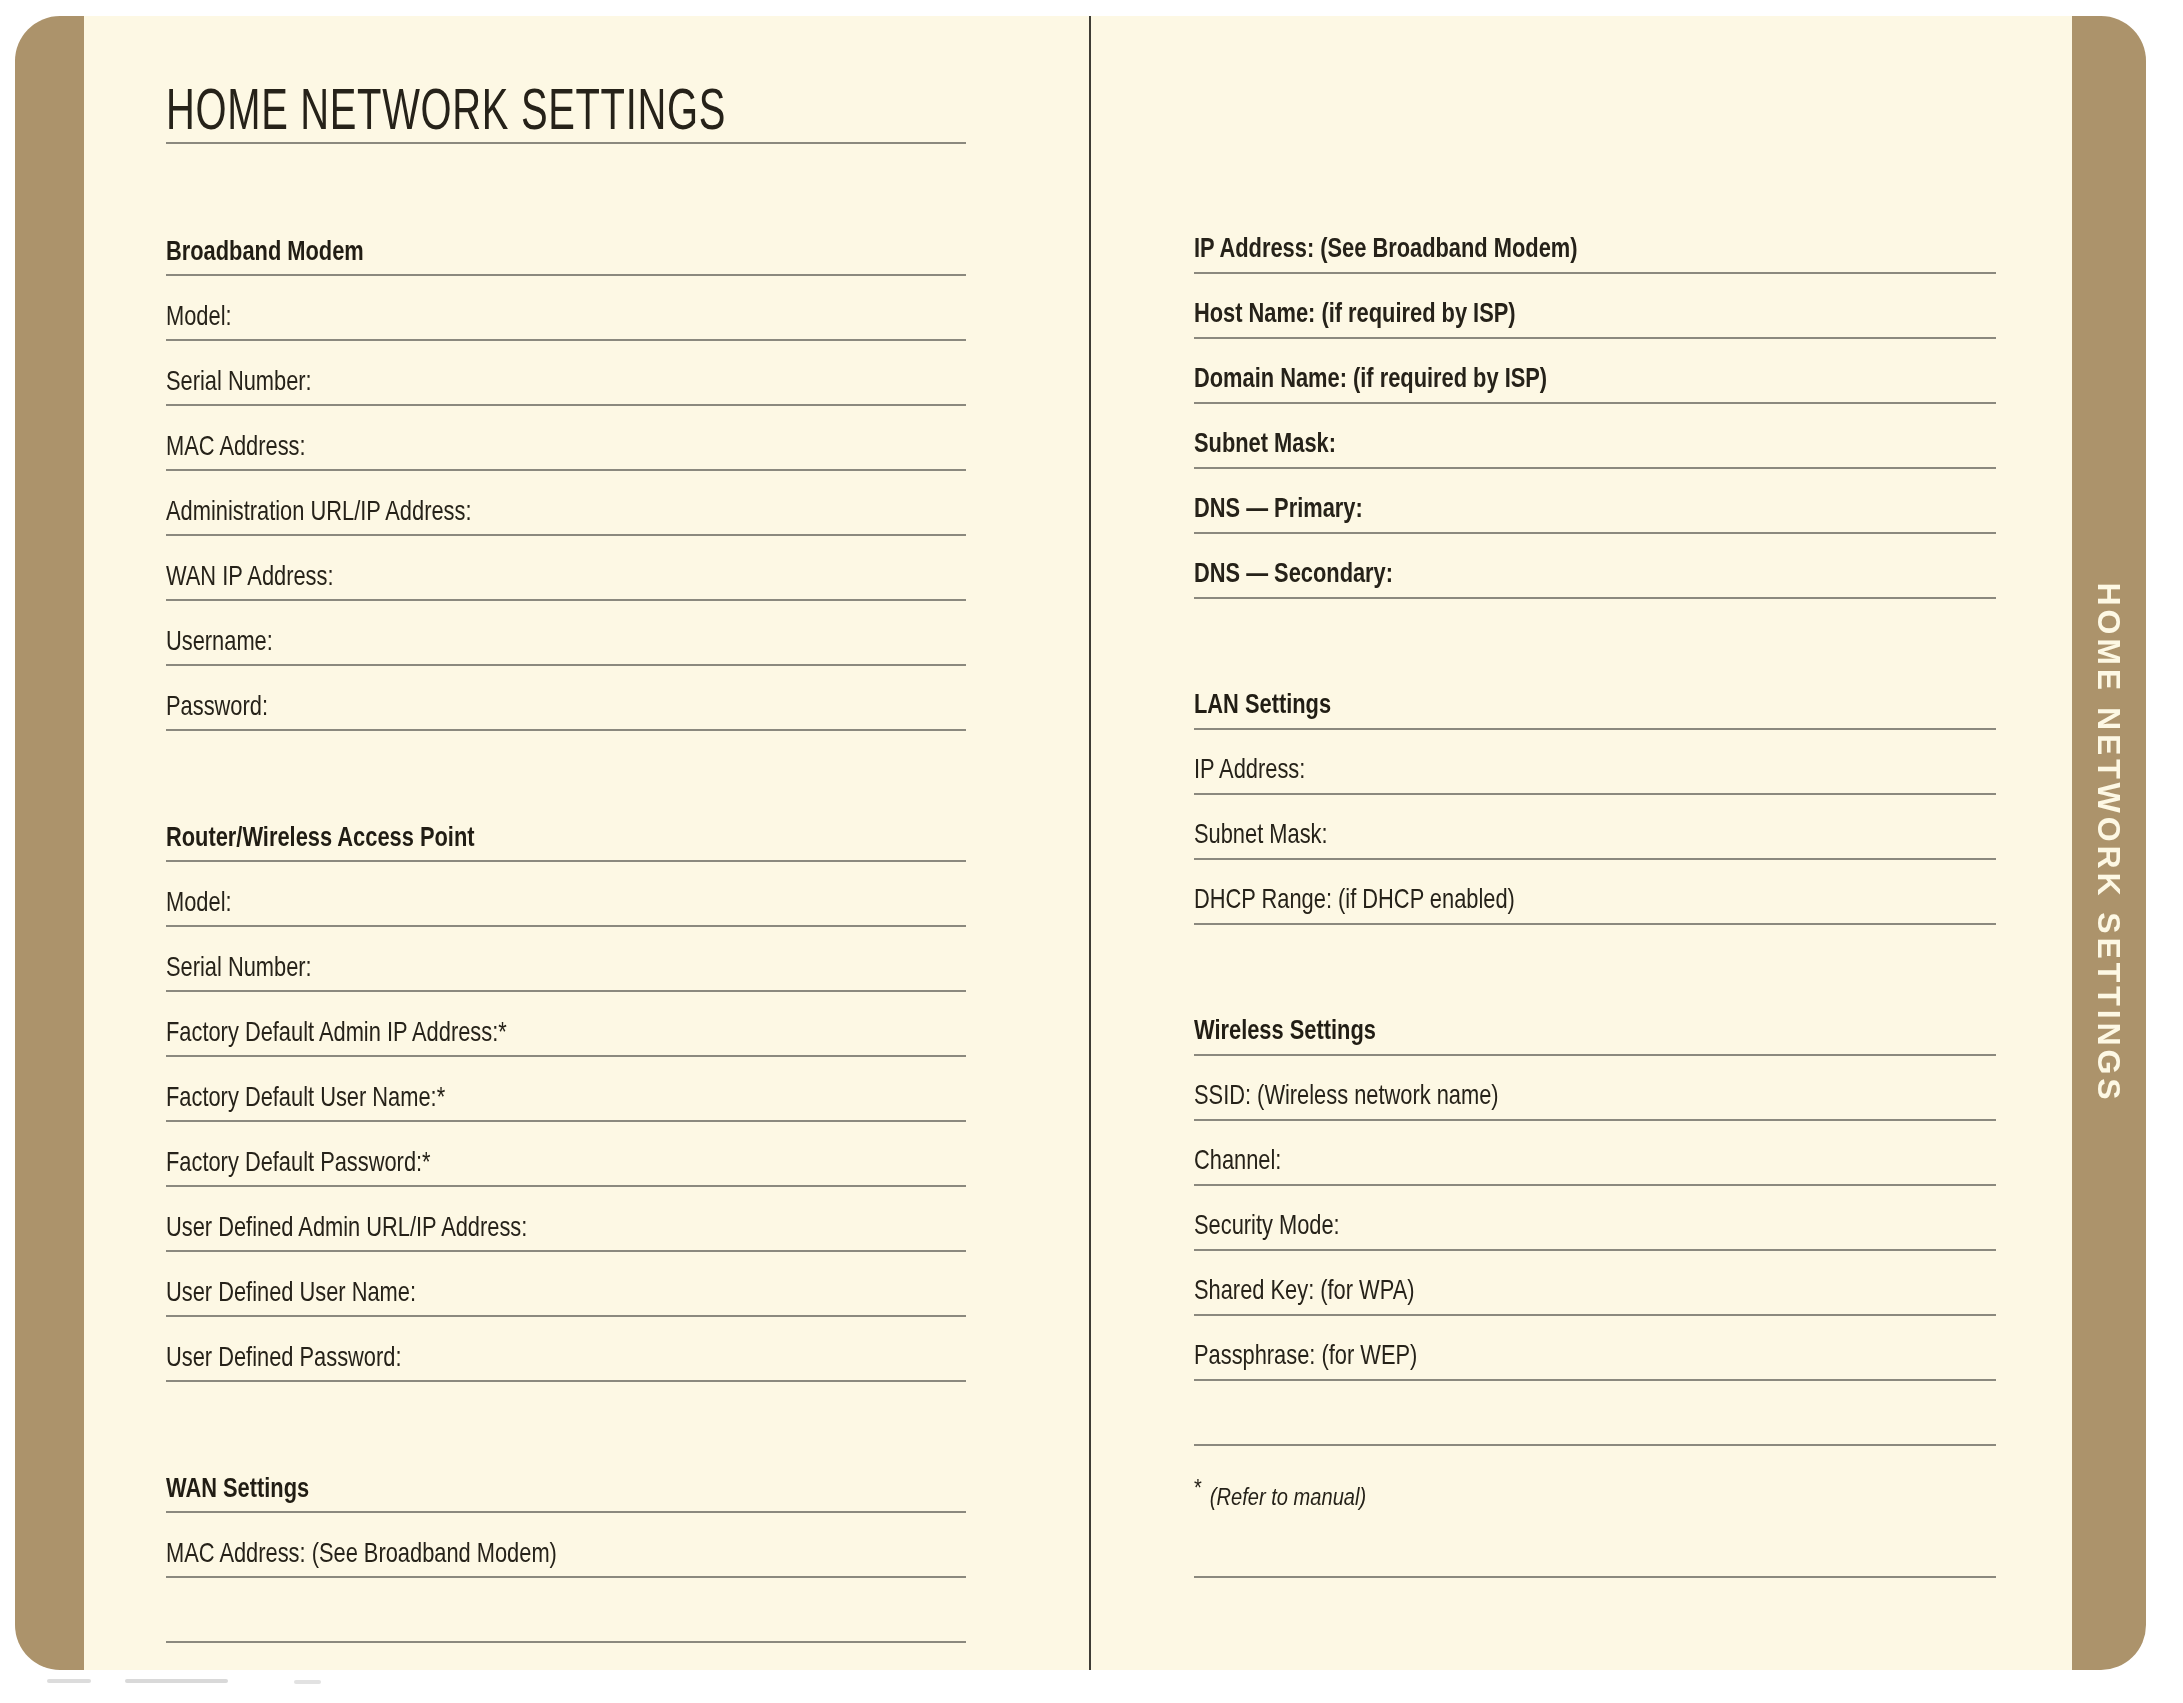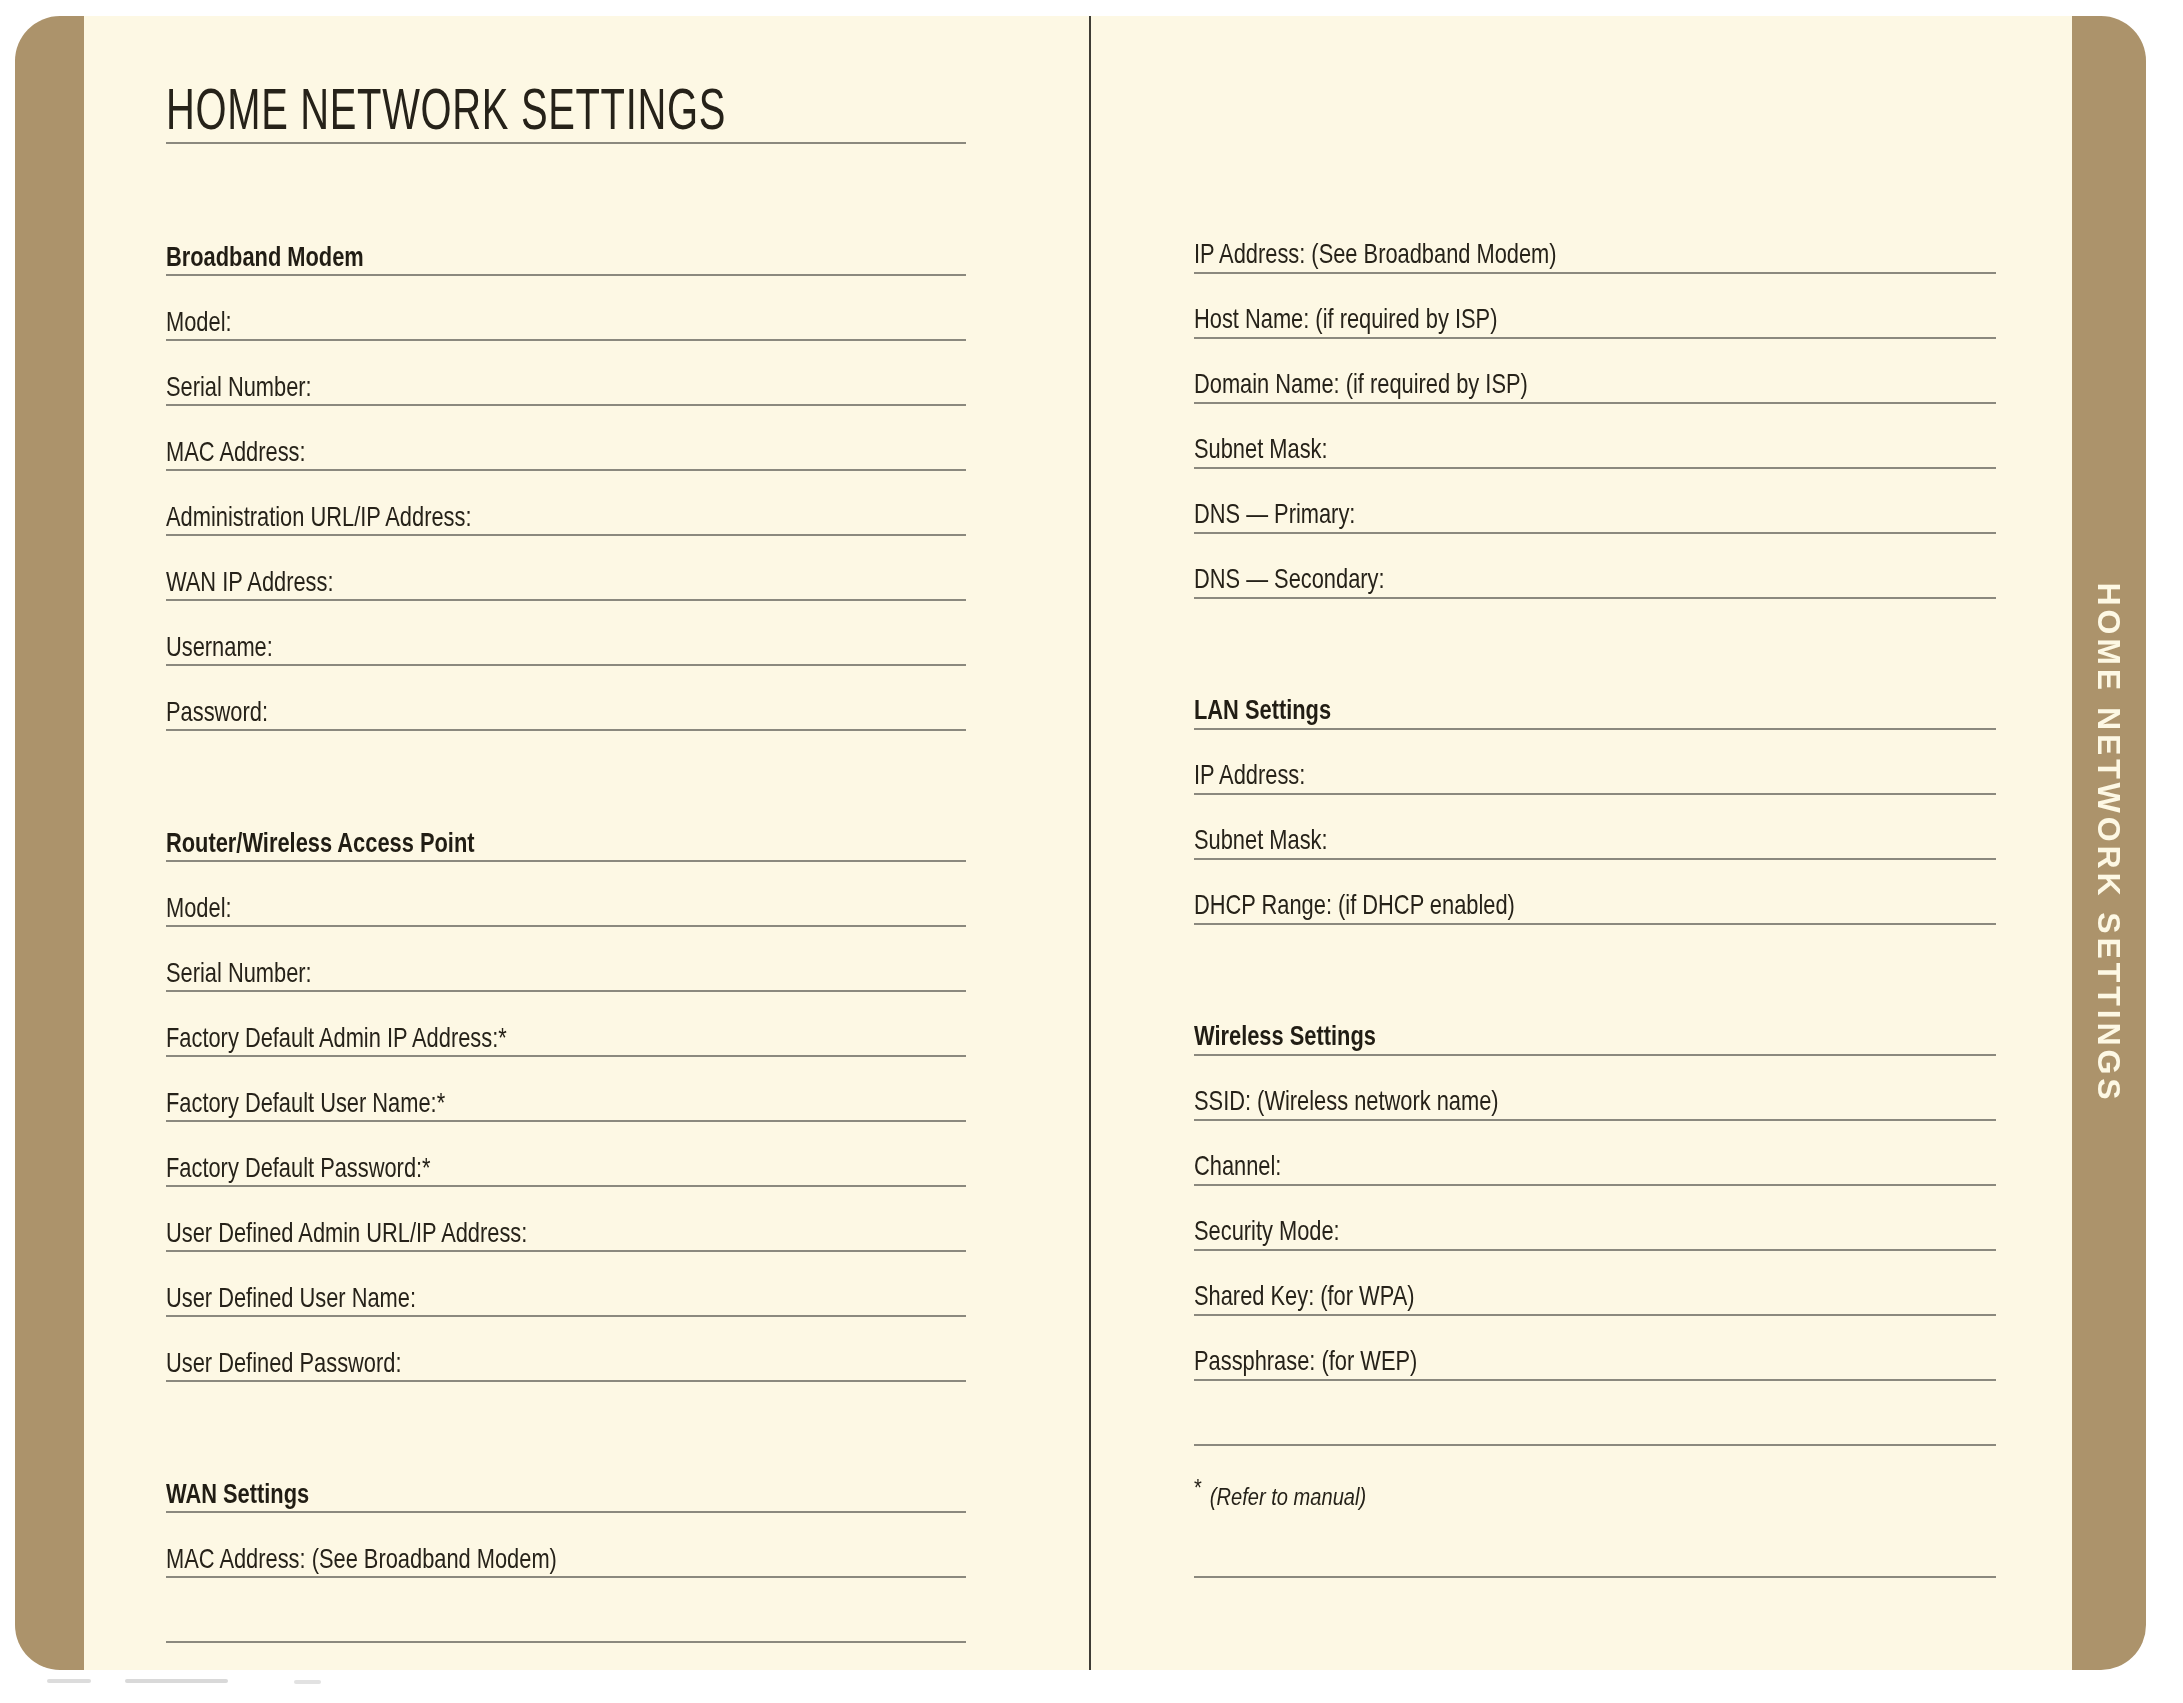--- a/index.html
+++ b/index.html
@@ -14,21 +14,21 @@
              font-weight:bold;font-size:32px;letter-spacing:3.9px;color:#fdf8e4;line-height:43px;}
   .col{position:absolute;top:0;}
   .col-left{left:151px;width:800px;}
   .col-right{left:1179px;width:802px;}
   .title-row{height:106px;margin-top:22.5px;border-bottom:2.9px solid #8b897e;
              display:flex;align-items:flex-end;box-sizing:border-box;padding-bottom:3.9px;}
   .title-text{font-size:57px;line-height:1;color:#262219;white-space:nowrap;
               transform:scaleX(0.70);transform-origin:0 100%;letter-spacing:1px;}
   .section{width:100%;}
   .row{box-sizing:border-box;height:65px;border-bottom:2.9px solid #8b897e;
-       display:flex;align-items:flex-end;padding-bottom:3px;}
+       display:flex;align-items:flex-end;padding-bottom:9px;}
   .row.hdr{height:63px;}
   .label{font-size:28px;line-height:1.05;color:#262219;white-space:nowrap;
          transform:scaleX(0.78);transform-origin:0 100%;}
   .label.b{font-weight:bold;color:#211d14;}
   .footnote{box-sizing:border-box;height:59px;padding-top:28px;}
   .footnote-inner{font-size:24.5px;color:#262219;transform:scaleX(0.82);transform-origin:0 0;
                   white-space:nowrap;}
   .footnote-inner .ast{font-style:normal;vertical-align:super;font-size:24.5px;}
   .footnote-inner .it{font-style:italic;margin-left:9.8px;}
   .row.blank-tall{height:73px;}
@@ -134,21 +134,21 @@
             </div>
 
             <div class="row">
               <span class="label"></span>
             </div>
           </div>
       </div>
     </div>
 
     <div class="col col-right">
-      <div class="section" style="margin-top:193px;">
+      <div class="section" style="margin-top:193px;font-weight:bold;">
         <div>
 
             <div class="row">
               <span class="label">IP Address: (See Broadband Modem)</span>
             </div>
 
             <div class="row">
               <span class="label">Host Name: (if required by ISP)</span>
             </div>
 

